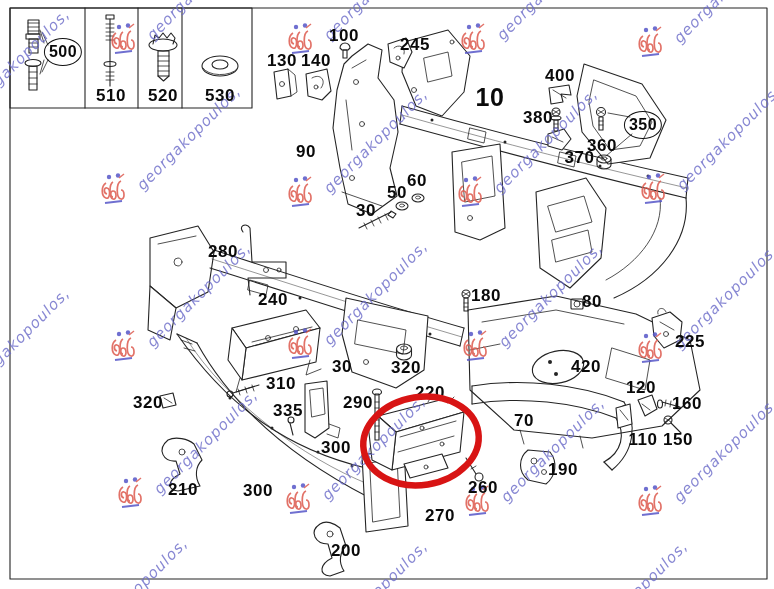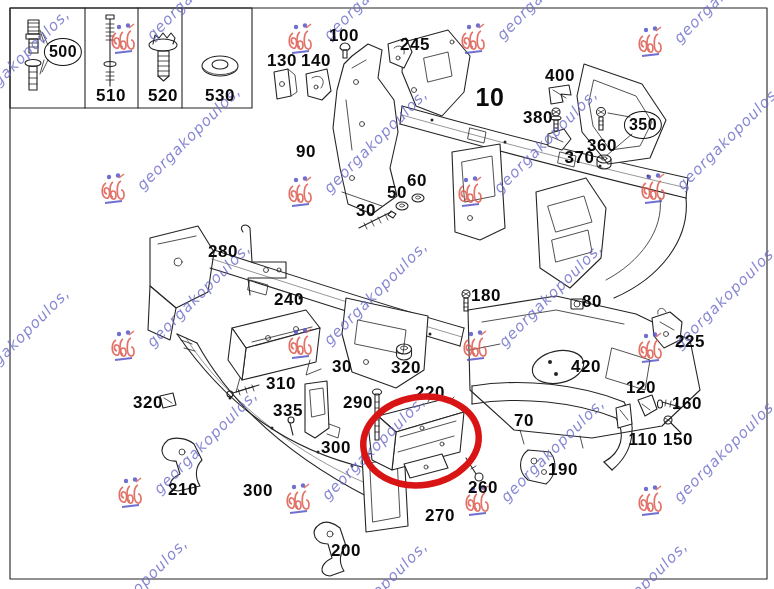--- a/index.html
+++ b/index.html
@@ -558,21 +558,21 @@
       <div class="plabel" title="clip" style="left: 560px; top: 76px;">400</div>
       <div class="plabel" title="screw" style="left: 538px; top: 118px;">380</div>
       <div class="plabel circled" title="screw-nut-kit" style="left: 643px; top: 125px;">350</div>
       <div class="plabel" title="nut" style="left: 602px; top: 146px;">360</div>
       <div class="plabel" title="clip" style="left: 561px; top: 158px; padding-left: 37px;">370</div>
       <div class="plabel" title="side-panel" style="left: 300px; top: 152px; margin-left: 6px;">90</div>
       <div class="plabel" title="nut" style="left: 417px; top: 181px;">60</div>
       <div class="plabel" title="nut" style="left: 397px; top: 193px;">50</div>
       <div class="plabel" title="screw" style="left: 366px; top: 211px;">30</div>
       <div class="plabel" title="bracket" style="left: 223px; top: 252px;">280</div>
-      <div class="plabel" title="support-beam" style="left: 289px; top: 300px;">240</div>
+      <div class="plabel" title="support-beam" style="left: 273px; top: 300px;">240</div>
       <div class="plabel" title="screw" style="left: 486px; top: 296px;">180</div>
       <div class="plabel" title="nut" style="left: 592px; top: 302px;">80</div>
       <div class="plabel" title="bracket" style="left: 690px; top: 342px;">225</div>
       <div class="plabel" title="front-panel-lower" style="left: 342px; top: 367px;">30</div>
       <div class="plabel" title="nut" style="left: 406px; top: 368px;">320</div>
       <div class="plabel" title="panel-marking" style="left: 586px; top: 367px;">420</div>
       <div class="plabel" title="bracket" style="left: 641px; top: 388px;">120</div>
       <div class="plabel" title="screw" style="left: 687px; top: 404px;">160</div>
       <div class="plabel" title="bracket" style="left: 624px; top: 440px; margin-left: 19px;">110</div>
       <div class="plabel" title="screw" style="left: 678px; top: 440px;">150</div>

